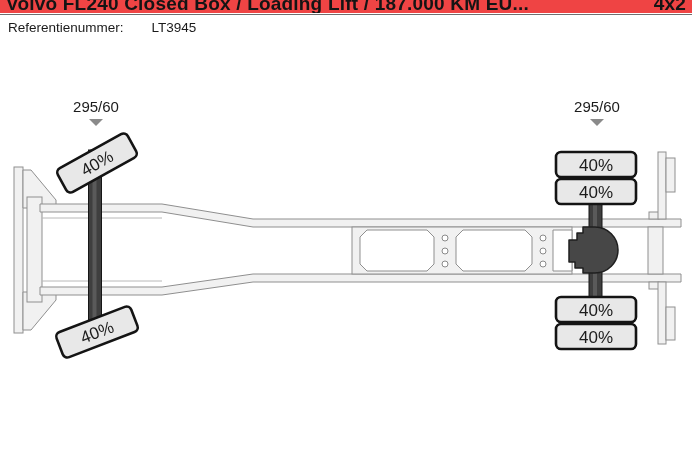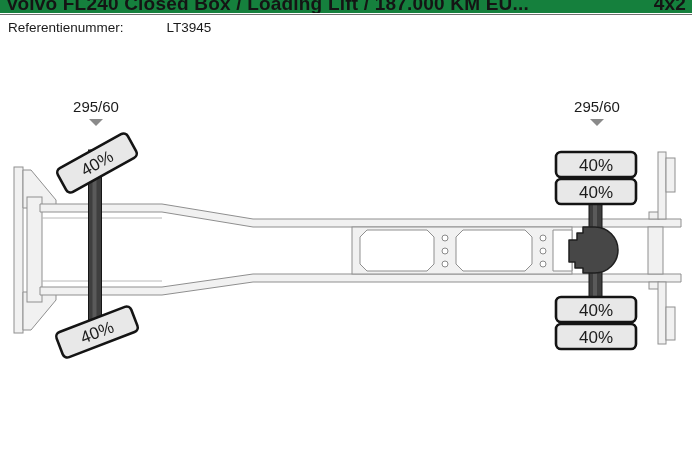--- a/index.html
+++ b/index.html
@@ -1,28 +1,28 @@
 <!DOCTYPE html>
 <html style="--tire-fill: #e8e8e8; --tire-border: #141414; --axle: #3f3f3f; --frame-fill: #f1f1f1; --frame-stroke: #8f8f8f; --marker: #8a8a8a; --text: #1c1c1c;"><head>
 <meta charset="utf-8">
 <style>
   html,body{margin:0;padding:0;}
   body{
     width:692px;height:460px;position:relative;background:#ffffff;overflow:hidden;
     font-family:"Liberation Sans", sans-serif;
   }
   
-  .title-clip{position:absolute;top:0;left:0;width:692px;height:13px;overflow:hidden;background:#15803d;}
+  .title-clip{position:absolute;top:0;left:0;width:692px;height:13px;overflow:hidden;background:#ef4444;}
   .title-row{
     position:absolute;top:-7px;left:6px;width:680px;display:flex;justify-content:space-between;
     white-space:nowrap;font-weight:bold;font-size:19px;color:#141414;letter-spacing:0.2px;
   }
   .divider{position:absolute;top:14px;left:0;width:692px;height:0;border-top:1px solid #6f6f6f;}
   .ref-line{position:absolute;top:20px;left:8px;font-size:13.5px;color:#1a1a1a;}
-  .ref-line .val{margin-left:19px;padding-left:24px;}
+  .ref-line .val{margin-left:4px;padding-left:24px;}
 
   
   svg{position:absolute;top:0;left:0;}
   .frame{fill:var(--frame-fill,#f1f1f1);stroke:var(--frame-stroke,#8f8f8f);stroke-width:1;}
   .opening{fill:#ffffff;stroke:var(--frame-stroke,#8f8f8f);stroke-width:1;}
   .hole{fill:#ffffff;stroke:#8a8a8a;stroke-width:1;}
   .axle{fill:var(--axle,#3f3f3f);stroke:#161616;stroke-width:1;}
   .axle-hl{fill:#5a5a5a;}
   .diff{fill:#474747;stroke:#1f1f1f;stroke-width:1.5;stroke-linejoin:round;}
   .tire{fill:var(--tire-fill,#e8e8e8);stroke:var(--tire-border,#141414);stroke-width:2.6;}

